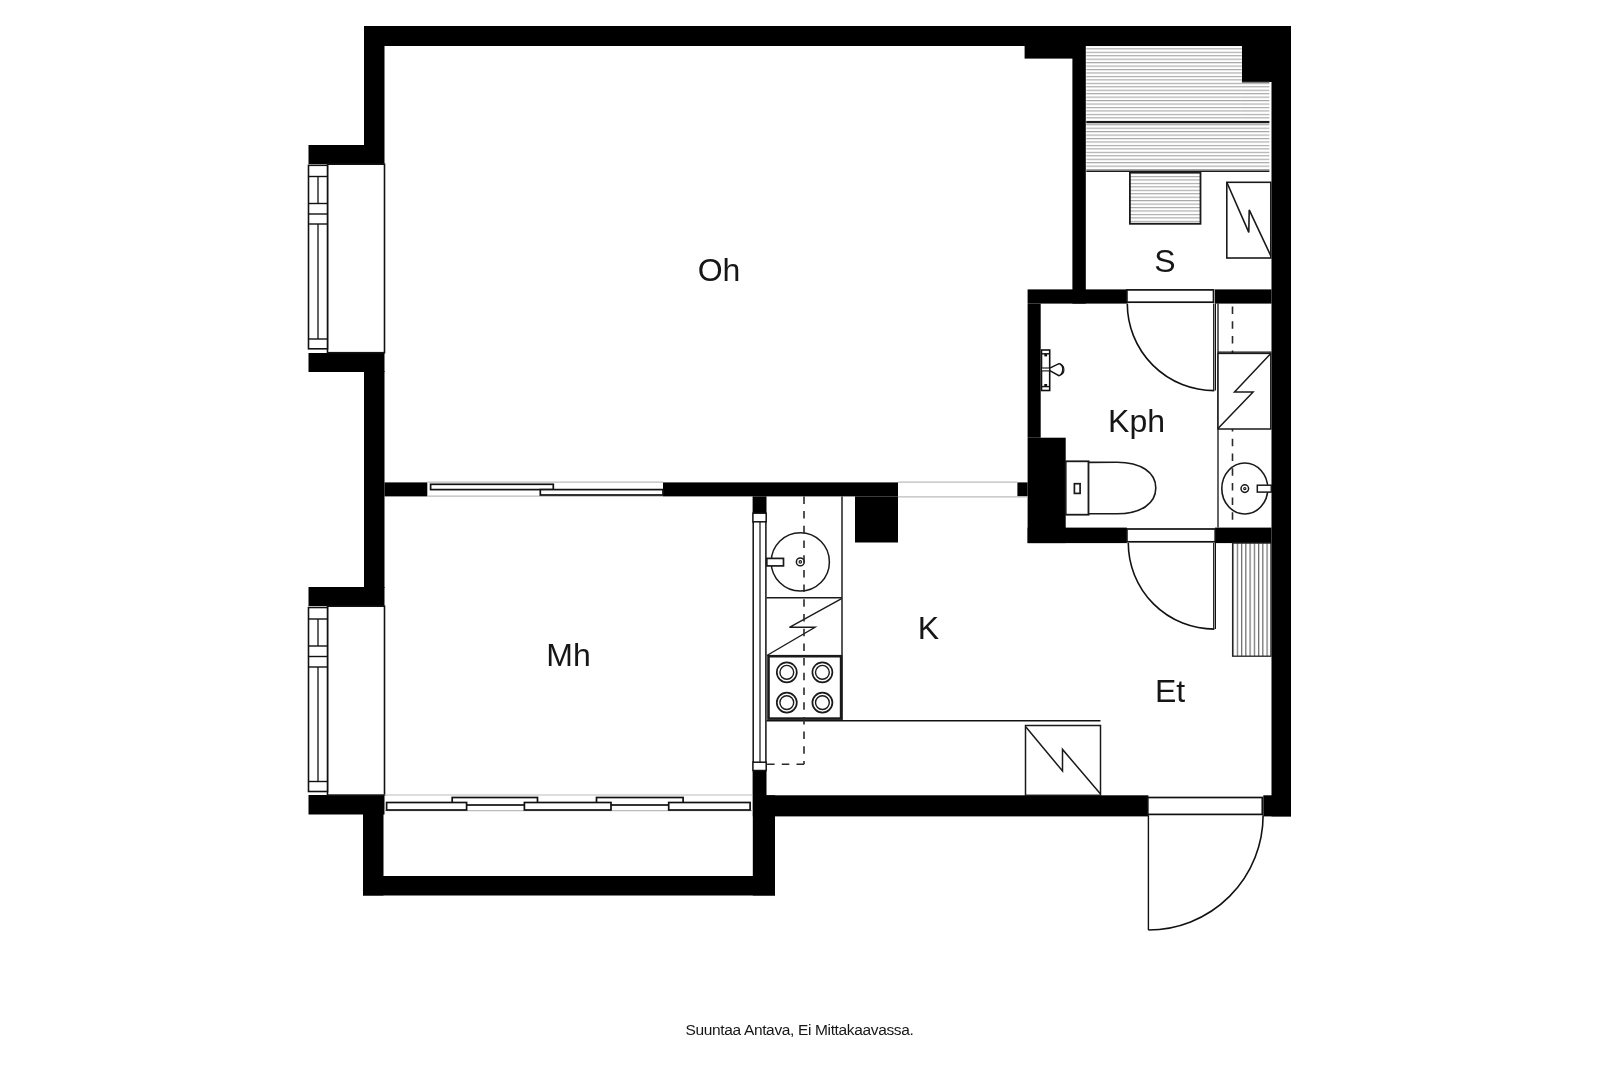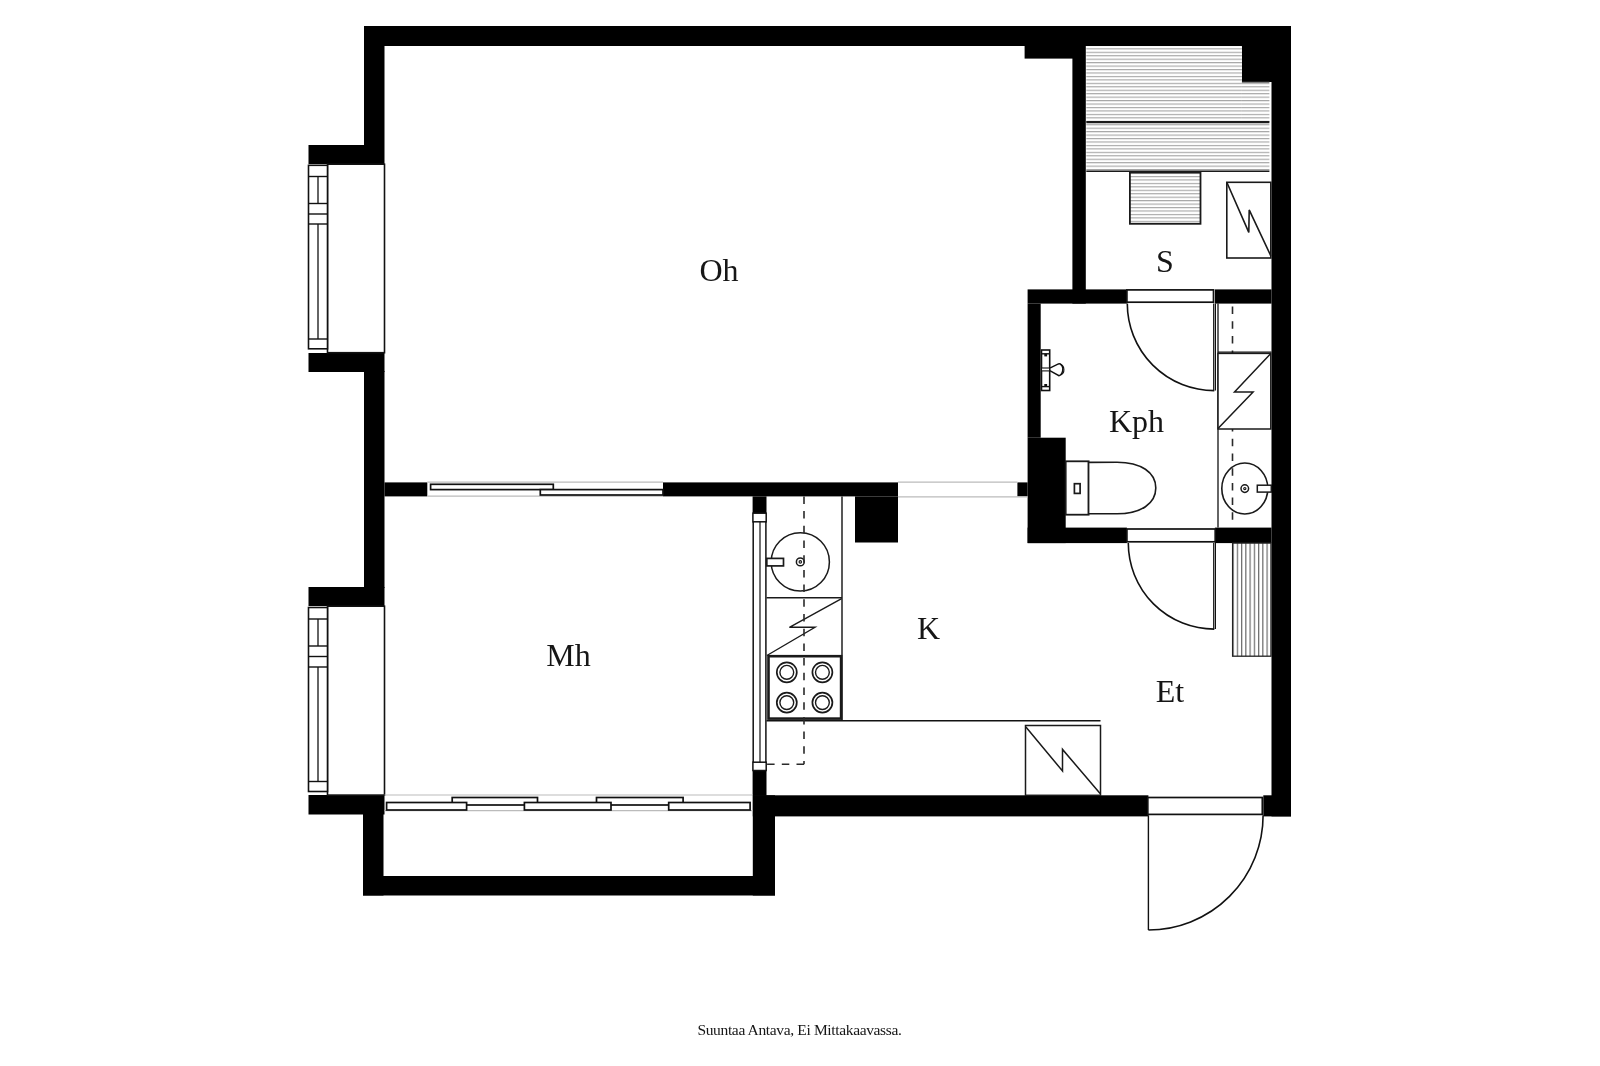--- a/index.html
+++ b/index.html
@@ -1,17 +1,17 @@
 <!DOCTYPE html>
 <html><head>
 <meta charset="utf-8">
 <style>
   html,body{margin:0;padding:0;background:#ffffff;}
   .page{position:relative;width:1600px;height:1066px;background:#fff;overflow:hidden;
-        font-family:Liberation Serif, serif;}
+        font-family:Liberation Sans, sans-serif;}
   svg{position:absolute;left:0;top:0;}
   text{fill:#161616;}
 </style>
 </head>
 <body>
 <div class="page">
 <svg width="1600" height="1066" viewBox="0 0 1600 1066">
 <defs>
   <pattern id="hhatch" width="4" height="3.45" patternUnits="userSpaceOnUse">
     <rect width="4" height="3.45" fill="#ffffff"></rect>

